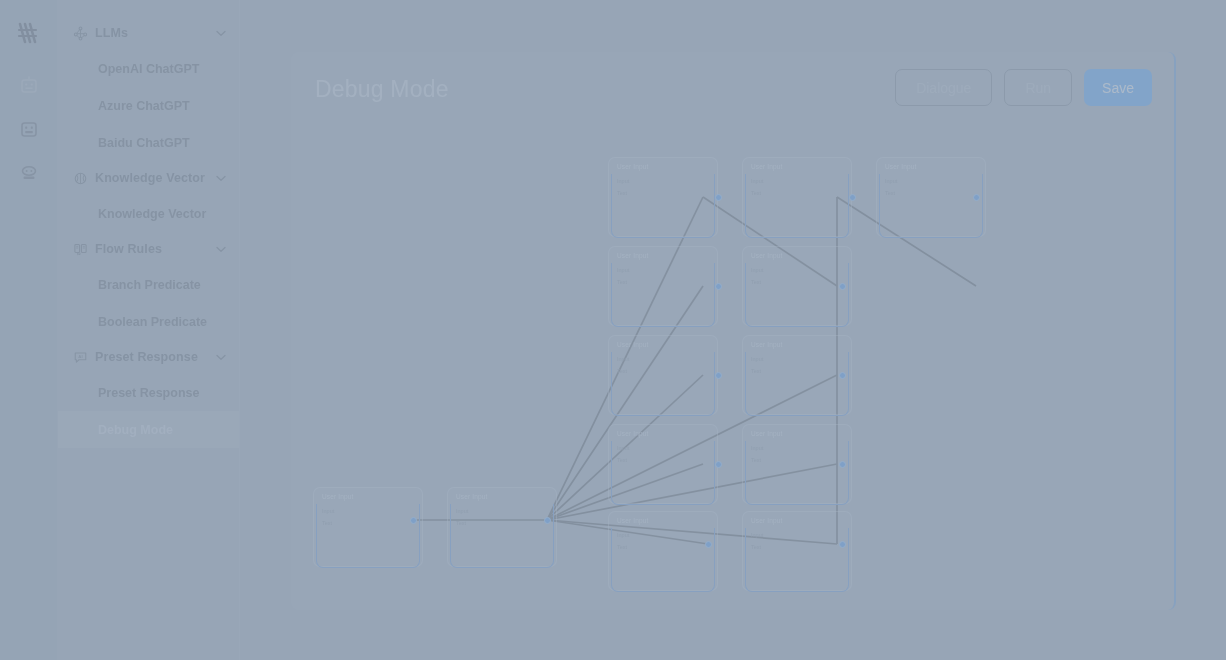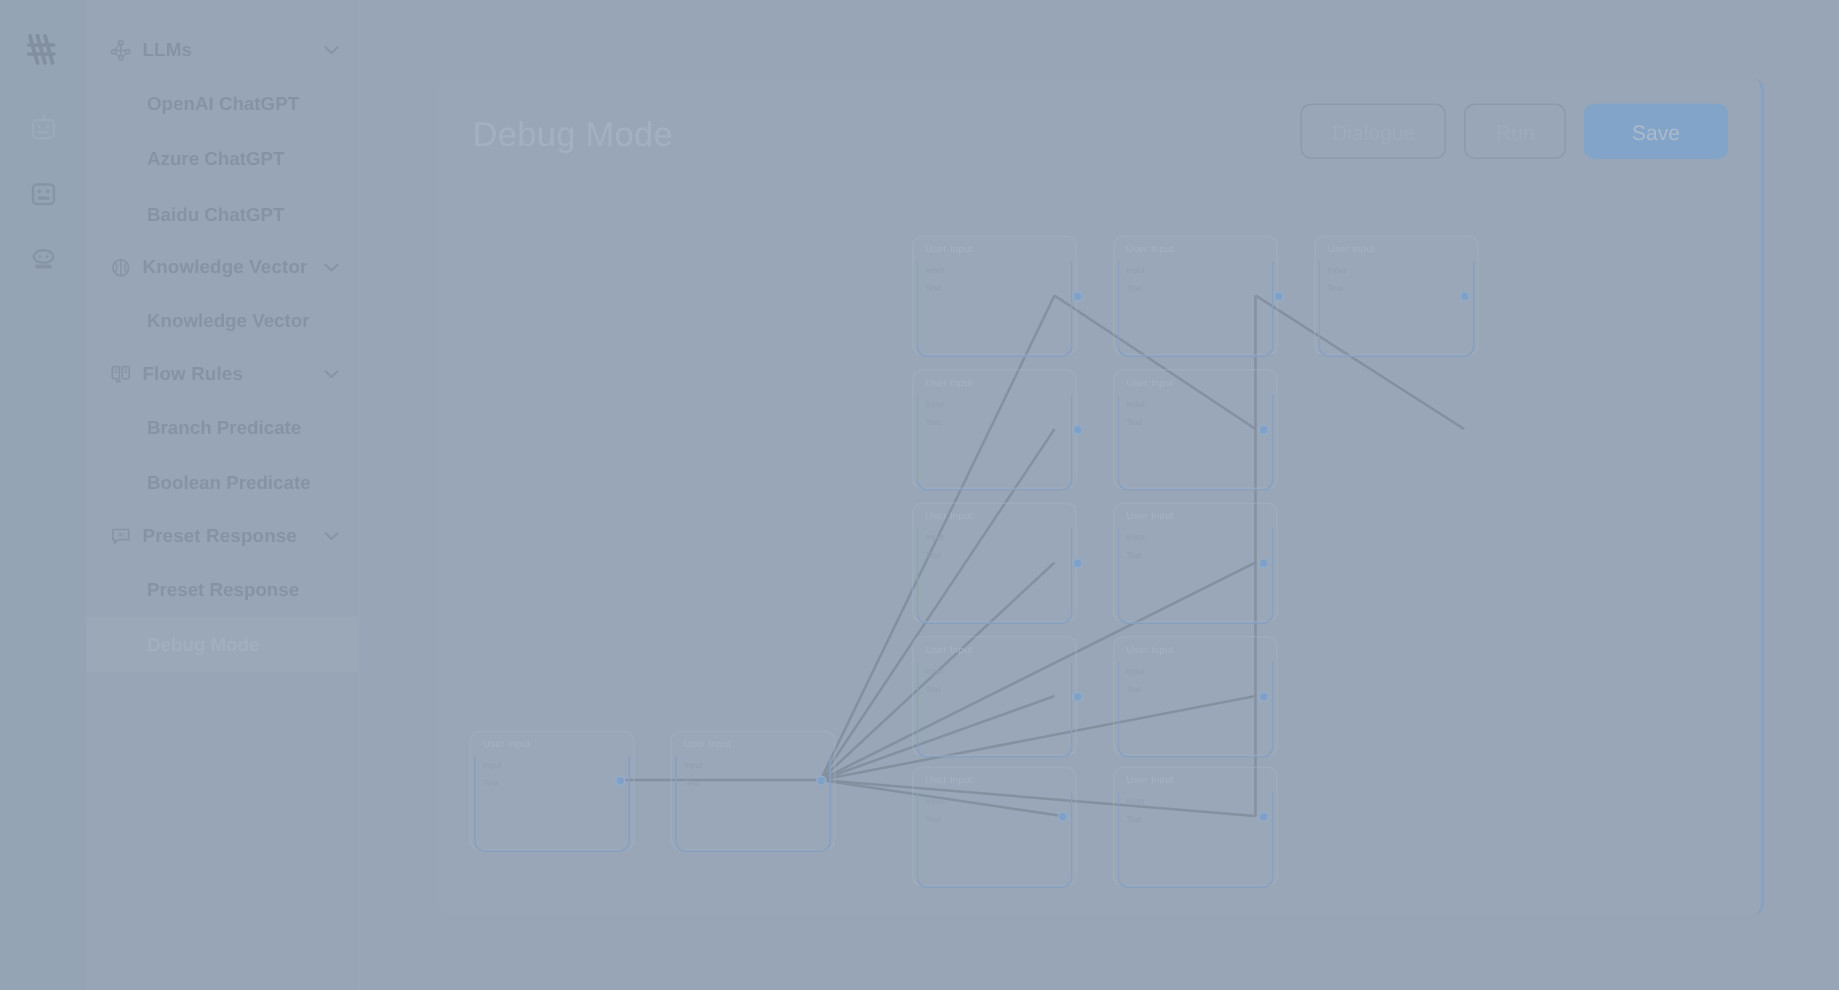--- a/index.html
+++ b/index.html
@@ -118,21 +118,21 @@
   }
   .btn.ghost {
     border: 1.6px solid #6f7b8a;
     color: #b3bdca;
     background: transparent;
   }
   .btn.primary {
     background: #4ba3ff;
     color: #eaf4ff;
     border: none;
-    padding: 0 32px;
+    padding: 0 18px;
   }
 
   
   #graph {
     position: absolute; inset: 0;
   }
   #edges {
     position: absolute; left: 0; top: 0;
     width: 885px; height: 558px;
     overflow: visible;

